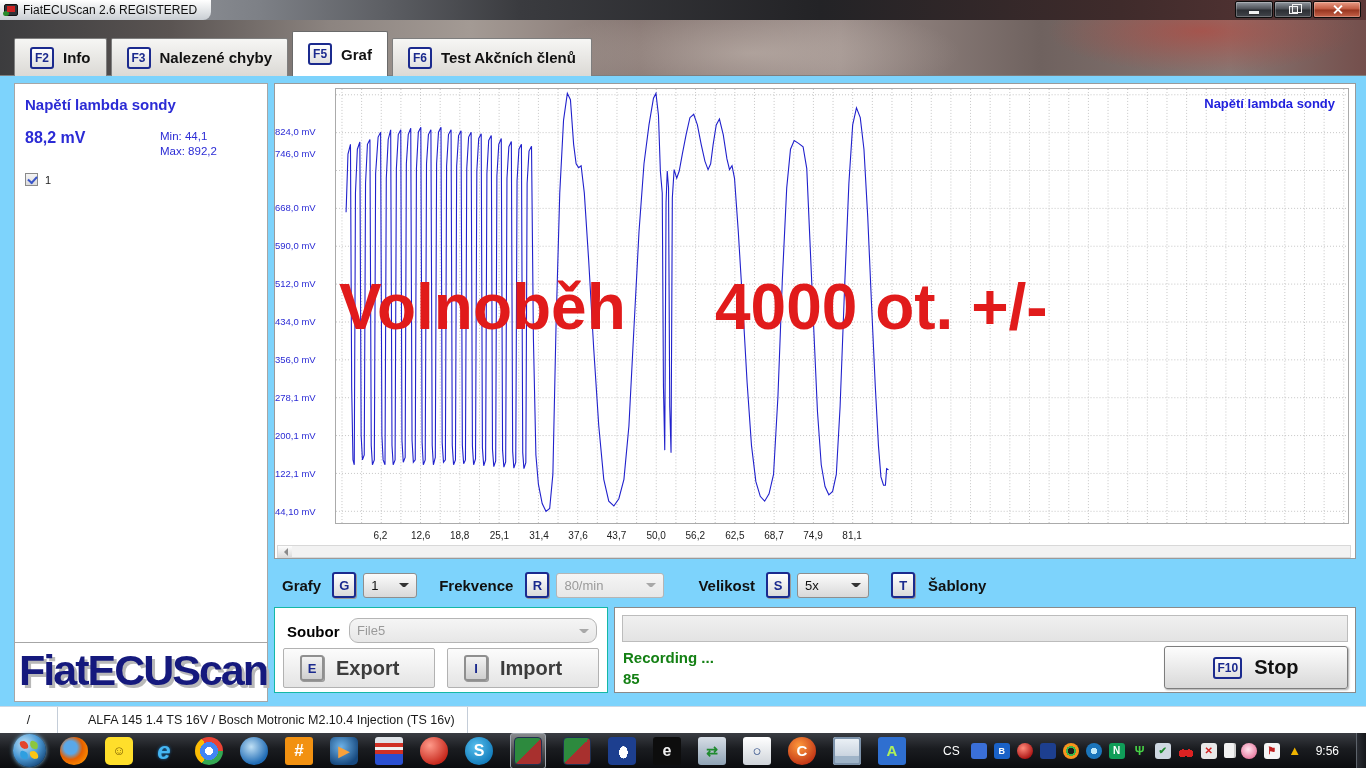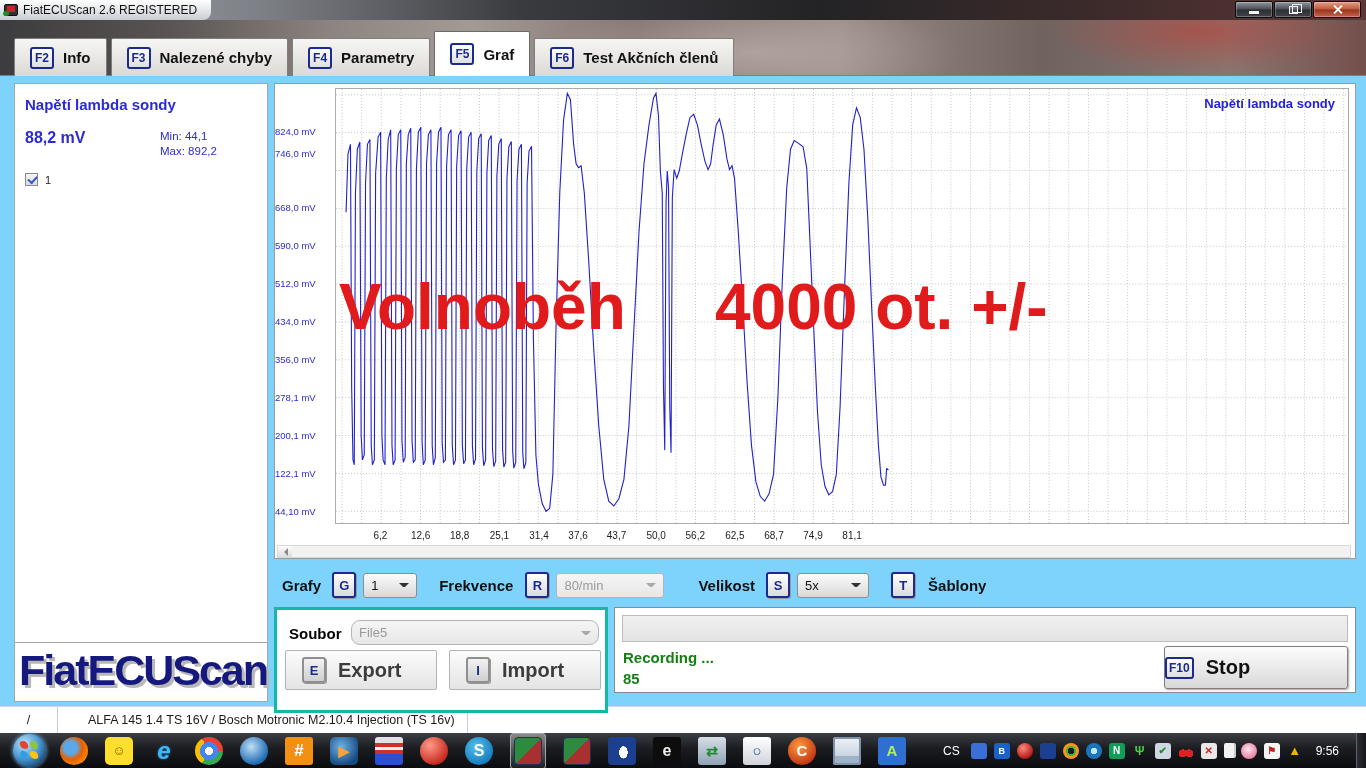--- a/index.html
+++ b/index.html
@@ -86,36 +86,36 @@
     display:inline-flex; align-items:center; justify-content:center; box-shadow:1px 1px 0 #999; }
   .keycap.gray { border-color:#8f8f8f; color:#1b2a8e; background:linear-gradient(#f2f2f2,#cfcfcf); }
   .select { height:25px; border:1px solid #8e8e8e; border-radius:3px; background:linear-gradient(#fbfbfb,#d9d9d9);
     display:inline-flex; align-items:center; padding:0 7px; font-size:13px; color:#111; }
   .select .arrow { margin-left:auto; width:0; height:0; border:4px solid transparent; border-top-color:#333; margin-top:4px; padding-left:2px; }
   .select.disabled { color:#9a9a9a; border-color:#b5b5b5; background:linear-gradient(#f5f5f5,#e7e7e7); }
   .select.disabled .arrow { border-top-color:#a8a8a8; }
 
   
   .bottom-row { display:flex; margin-top:8px; }
-  .file-panel { position:relative; width:334px; height:106px; border:3px solid #14b8a6; background:#fff; }
+  .file-panel { position:relative; width:334px; height:86px; border:1px solid #14b8a6; background:#fff; }
   .fp-label { position:absolute; left:12px; top:15px; font-weight:bold; font-size:15px; }
   .fp-select { position:absolute; left:74px; top:10px; width:248px;border-radius:9px; }
   .btn { position:absolute; height:40px; border:1px solid #b2b2b2; border-radius:2px;
     background:linear-gradient(#fcfcfc,#e4e4e4); display:flex; align-items:center; gap:12px;
     padding:0 16px; font-weight:bold; font-size:20px; color:#3c3c3c; }
   .btn-export { left:8px; top:40px; width:152px; }
   .btn-import { left:172px; top:40px; width:152px; }
   .record-panel { position:relative; flex:1; height:86px; border:1px solid #8a8a8a; margin-left:6px; background:#fff; }
   .msg-bar { position:absolute; left:7px; right:7px; top:7px; height:27px;
     background:linear-gradient(#f0f0f0,#e3e3e3); border:1px solid #bcbcbc; }
   .rec-status { position:absolute; left:8px; top:41px; font-weight:bold; font-size:15px; color:#148014; }
   .rec-count { position:absolute; left:8px; top:62px; font-weight:bold; font-size:15px; color:#148014; }
   .stop-btn { position:absolute; right:7px; top:38px; width:184px; height:43px; border:1px solid #7d7d7d;
     border-radius:3px; background:linear-gradient(#fdfdfd,#d8d8d8); display:flex; align-items:center;
-    justify-content:flex-start; gap:12px; font-weight:bold; font-size:20px; color:#111; box-shadow:1px 1px 2px #aaa; }
+    justify-content:center; gap:12px; font-weight:bold; font-size:20px; color:#111; box-shadow:1px 1px 2px #aaa; }
 
   
   .statusbar { height:27px; background:#fff; border-top:1px solid #cdd8e4; display:flex; align-items:center; font-size:12.5px; color:#1a1a1a; }
   .sb-cell1 { width:58px; text-align:center; border-right:1px solid #c4cdd8; height:100%; line-height:26px; }
   .sb-cell2 { height:100%; display:flex; align-items:center; padding:0 12px 0 30px; border-right:1px solid #c4cdd8; }
 
   
   .taskbar { height:35px; background:linear-gradient(#3a3d43,#1a1c20 45%,#0b0c0f); display:flex; align-items:center; position:relative; }
   .orb { width:33px; height:33px; border-radius:50%; margin:0 14px 0 13px; position:relative;
     background:radial-gradient(circle at 35% 30%, #bfe3f8, #4d9bd6 45%, #174a7c 80%); box-shadow:0 0 4px #7ec0ea; flex:0 0 auto; }
@@ -196,24 +196,20 @@
 
 <div class="tabstrip">
   <div class="tabs">
     <div class="tab">
       <span class="fkey">F2</span>
       <span>Info</span>
     </div>
     <div class="tab">
       <span class="fkey">F3</span>
       <span>Nalezené chyby</span>
-    </div>
-    <div class="tab">
-      <span class="fkey">F4</span>
-      <span>Parametry</span>
     </div>
     <div class="tab active">
       <span class="fkey">F5</span>
       <span>Graf</span>
     </div>
     <div class="tab">
       <span class="fkey">F6</span>
       <span>Test Akčních členů</span>
     </div>
   </div>

